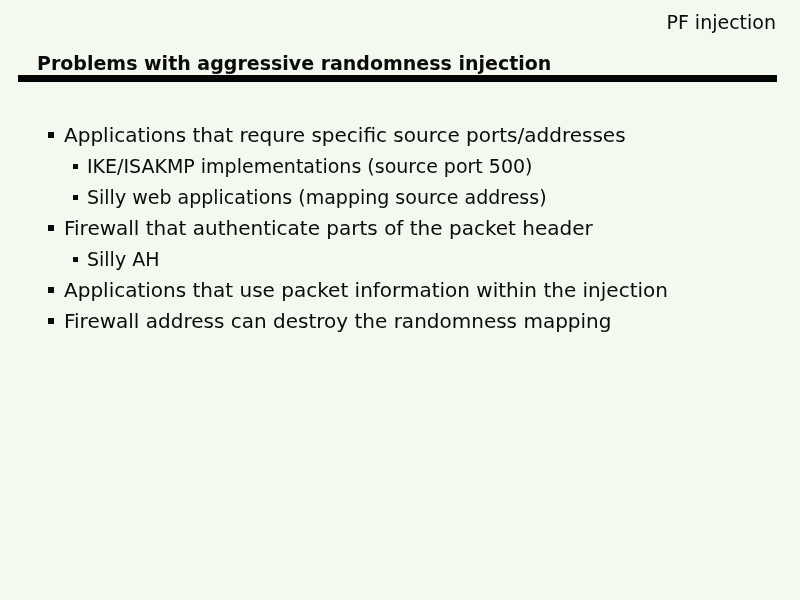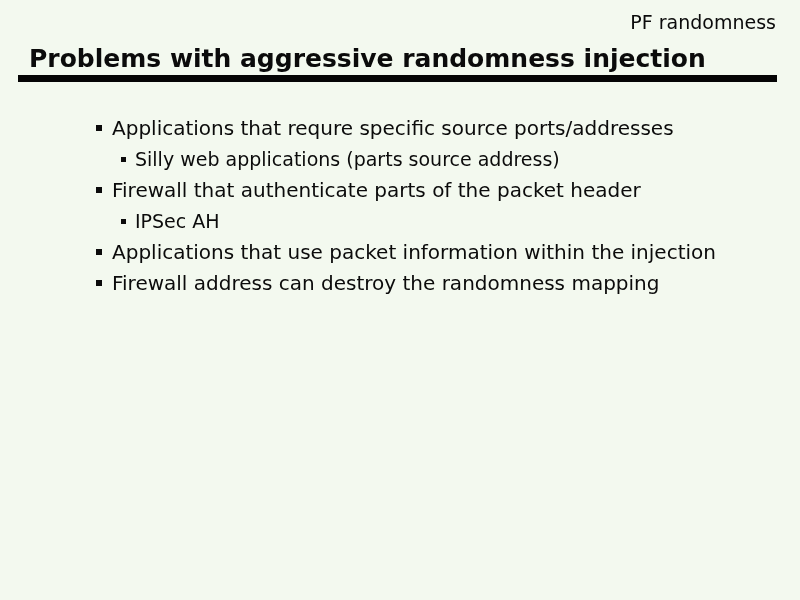--- a/index.html
+++ b/index.html
@@ -24,39 +24,38 @@
     top: 11px;
     right: 24px;
     font-size: 19px;
     letter-spacing: 0px;
     white-space: nowrap;
   }
   .title {
     position: absolute;
     top: 40px;
     left: 25px;
-    margin: 4px;
-    font-size: 25px;
+    margin: 12px;
+    font-size: 19px;
     font-weight: bold;
     white-space: nowrap;
   }
   .rule {
     position: absolute;
     top: 75px;
     left: 18px;
     width: 759px;
     height: 7px;
     background: #050505;
   }
   .bullet-list {
     position: absolute;
-    top: 113px;
+    top: 120px;
     left: 0;
     right: 0;
-    margin-left: 48px;
   }
   .line {
     position: relative;
     height: 31px;
     line-height: 31px;
     white-space: nowrap;
   }
   .line .txt {
     display: inline-block;
     line-height: 31px;
@@ -84,44 +83,48 @@
     top: 13px;
     width: 5px;
     height: 5px;
   }
 </style>
 </head>
 <body>
 
 <div class="slide">
 
-  <div class="corner-label">PF randomness</div>
+  <div class="corner-label">PF injection</div>
 
   <h1 class="title">Problems with aggressive randomness injection</h1>
 
   <div class="rule"></div>
 
   <div class="bullet-list">
 
     <div class="line l1">
       <span class="sq"></span>
       <span class="txt">Applications that requre specific source ports/addresses</span>
     </div>
     <div class="line l2">
       <span class="sq"></span>
-      <span class="txt">Silly web applications (parts source address)</span>
+      <span class="txt">IKE/ISAKMP implementations (source port 500)</span>
+    </div>
+    <div class="line l2">
+      <span class="sq"></span>
+      <span class="txt">Silly web applications (mapping source address)</span>
     </div>
 
     <div class="line l1">
       <span class="sq"></span>
       <span class="txt">Firewall that authenticate parts of the packet header</span>
     </div>
     <div class="line l2">
       <span class="sq"></span>
-      <span class="txt">IPSec AH</span>
+      <span class="txt">Silly AH</span>
     </div>
 
     <div class="line l1">
       <span class="sq"></span>
       <span class="txt">Applications that use packet information within the injection</span>
     </div>
 
     <div class="line l1">
       <span class="sq"></span>
       <span class="txt">Firewall address can destroy the randomness mapping</span>

